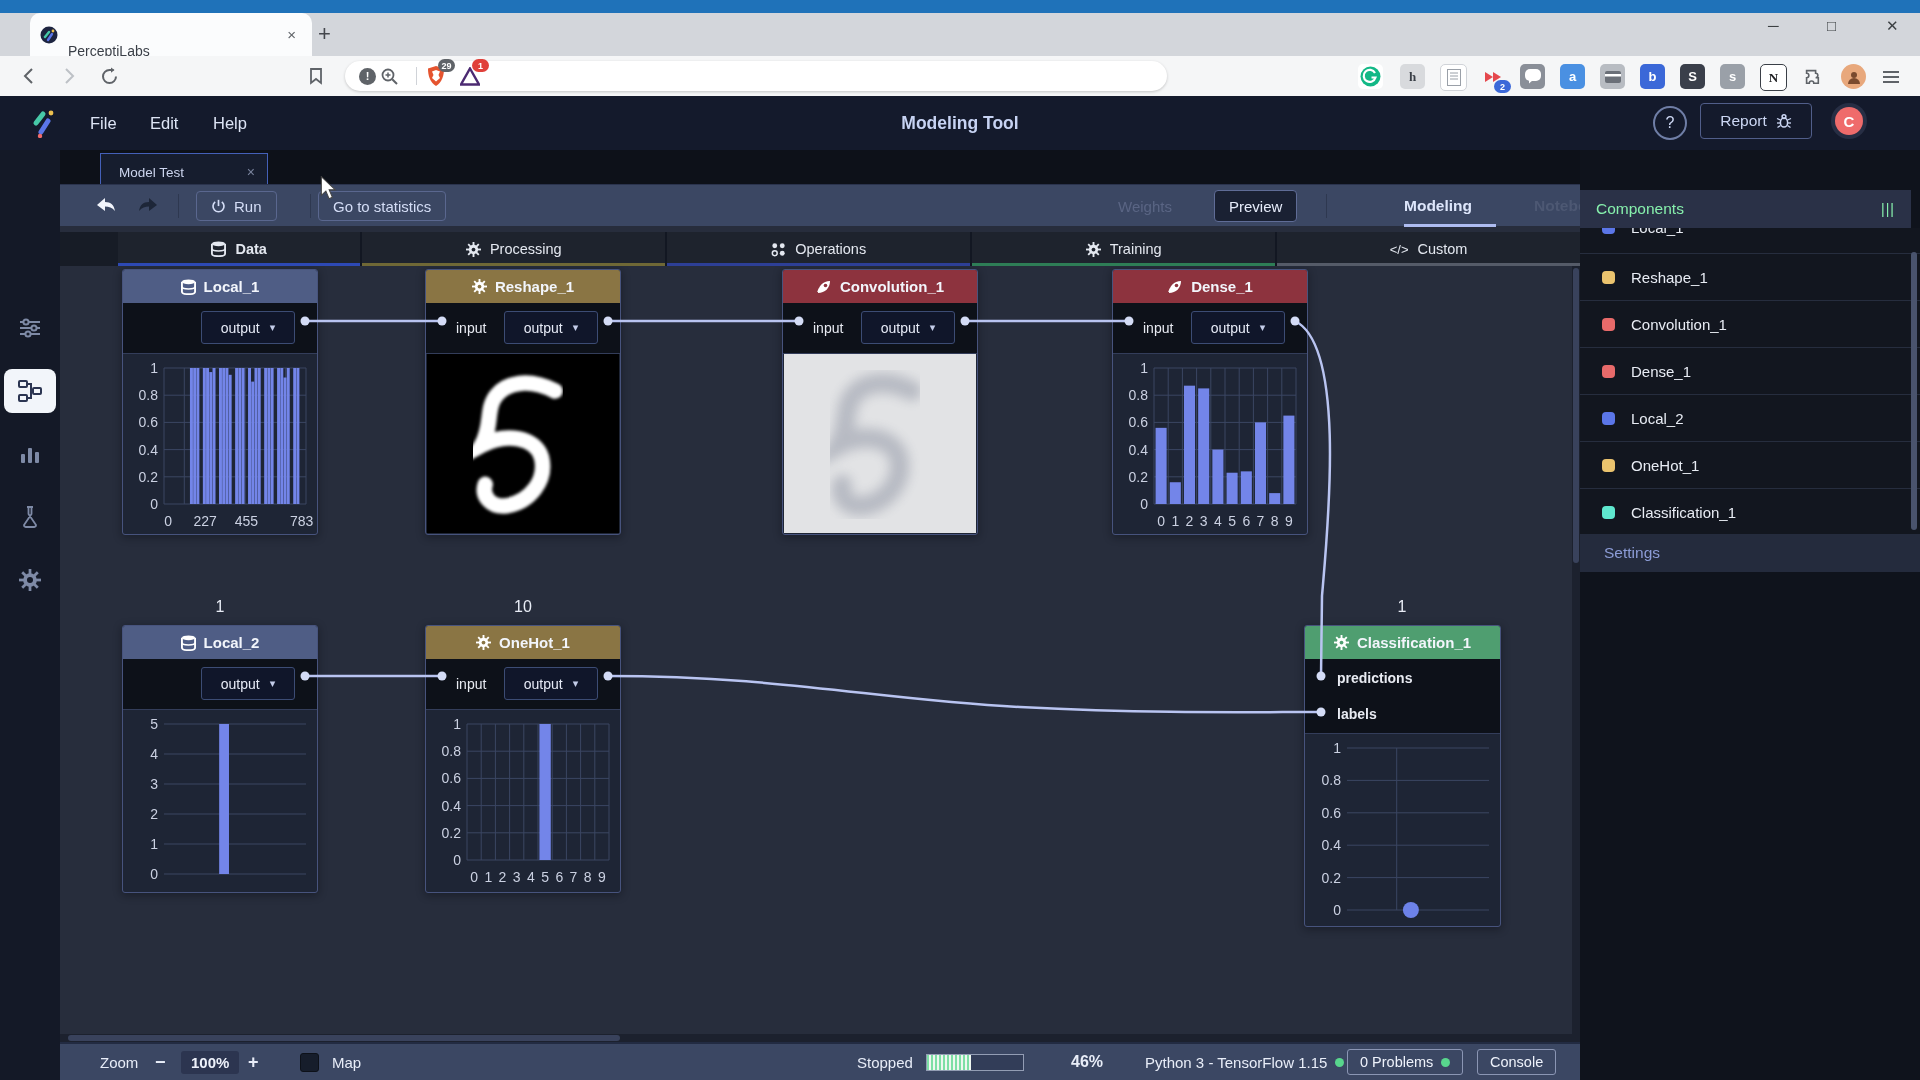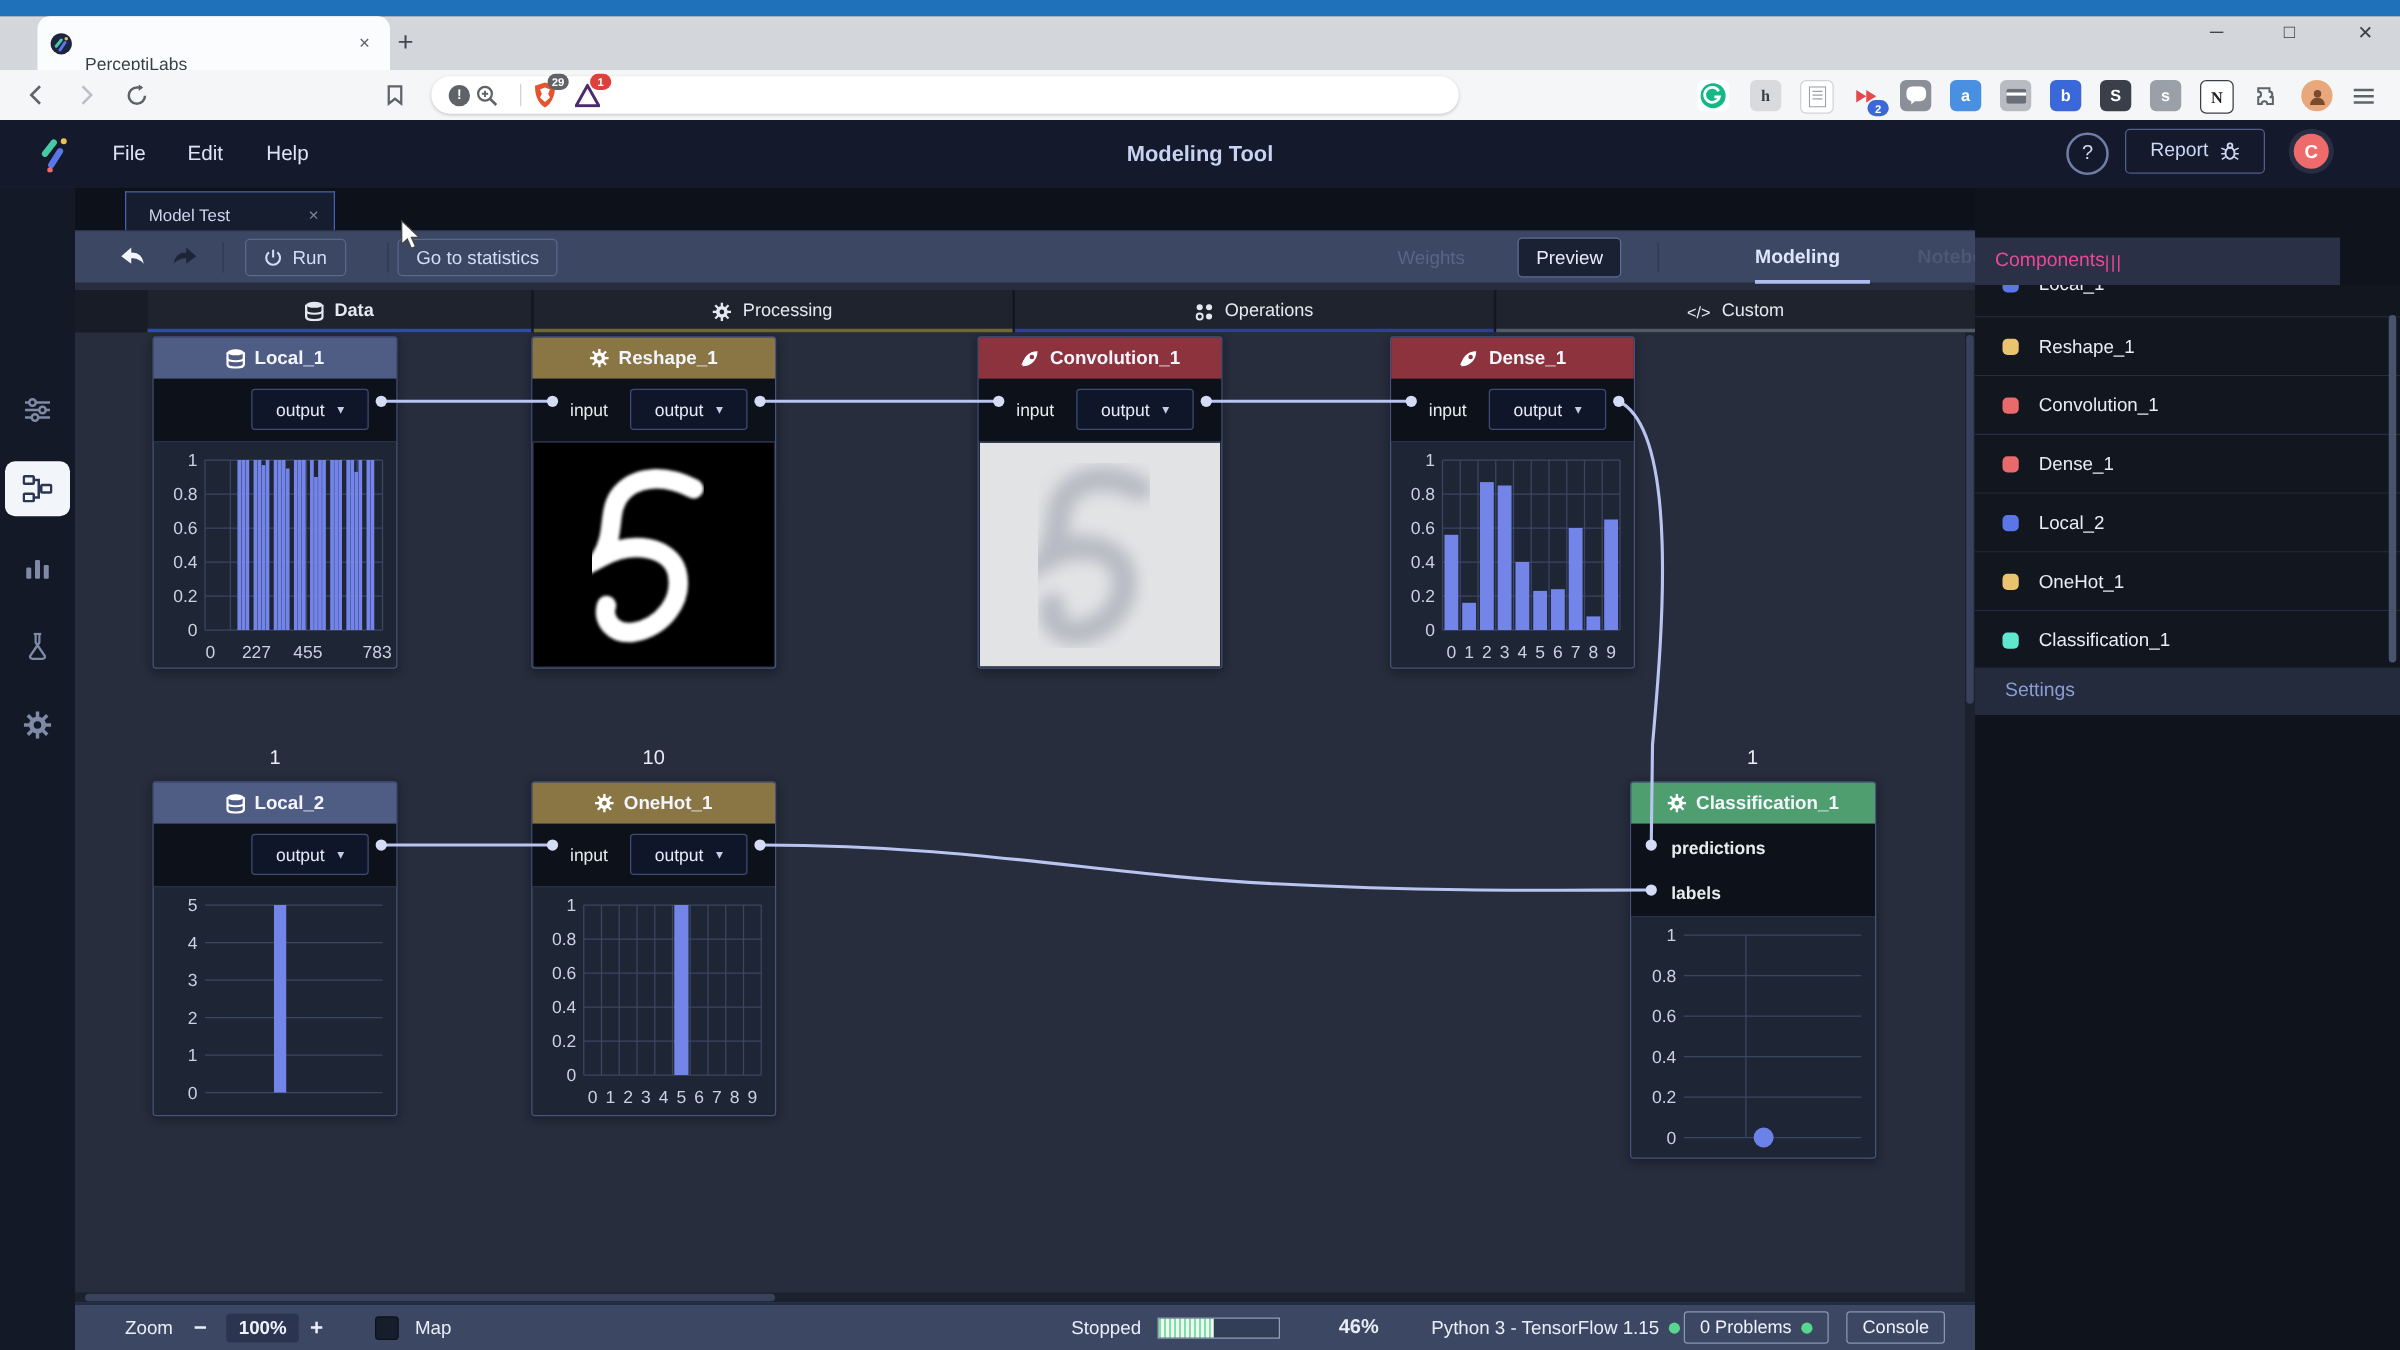--- a/index.html
+++ b/index.html
@@ -104,22 +104,22 @@
   .bar{fill:#7385e9;}
   .dotpt{fill:#6d82e8;}
   #conn{position:absolute;left:0;top:0;width:1520px;height:776px;pointer-events:none;}
   .sbtrack-v{position:absolute;right:0;top:0;width:8px;height:776px;background:#1c212e;}
   .sbthumb-v{position:absolute;right:1px;top:2px;width:6px;height:295px;background:#39425c;border-radius:3px;}
   .sbtrack-h{position:absolute;left:0;bottom:0;width:1512px;height:8px;background:#1c212e;}
   .sbthumb-h{position:absolute;left:8px;bottom:1px;width:552px;height:6px;background:#39425c;border-radius:3px;}
 
   
   #sidebar{left:1580px;top:150px;width:340px;height:930px;background:#0f131c;}
-  #comp-head{position:absolute;left:0;top:40px;width:292px;height:38px;background:#2a3147;display:flex;
-    align-items:center;color:#ec4899;font-size:15.5px;padding:0 16px;box-sizing:border-box;}
+  #comp-head{position:absolute;left:0;top:40px;width:331px;height:38px;background:#2a3147;display:flex;
+    align-items:center;color:#86efac;font-size:15.5px;padding:0 16px;box-sizing:border-box;justify-content:space-between;}
   #comp-list{position:absolute;left:0;top:78px;width:340px;}
   .crow{position:relative;height:46px;background:#12161f;border-bottom:1px solid #262d3e;
     display:flex;align-items:center;}
   .crow.partial{height:25px;overflow:hidden;}
   .crow.partial .crowin{transform:translateY(-13px);}
   .crowin{display:flex;align-items:center;width:100%;}
   .cbullet{width:13px;height:13px;border-radius:4px;margin-left:22px;}
   .clabel{margin-left:16px;color:#e8ecf4;font-size:15px;}
   #settings-row{position:absolute;left:0;top:384px;width:340px;height:38px;background:#242b3d;display:flex;
     align-items:center;color:#8c9cd6;font-size:15.5px;padding:0 24px;box-sizing:border-box;}
@@ -435,20 +435,36 @@
     </div>
     <div class="cat">
       <svg width="15" height="15" viewBox="0 0 16 16">
           <circle cx="4" cy="4" r="2.6" fill="#e4e8f0"></circle>
           <circle cx="12" cy="4" r="2.6" fill="#e4e8f0"></circle>
           <circle cx="4" cy="12" r="2.6" fill="none" stroke="#e4e8f0" stroke-width="1.6"></circle>
           <circle cx="12" cy="12" r="2.6" fill="#e4e8f0"></circle>
         </svg>
       <span>Operations</span>
       <div class="ul" style="background: rgb(45, 63, 150);"></div>
+    </div>
+    <div class="cat">
+      <svg width="15" height="15" viewBox="0 0 16 16">
+          <g fill="#e4e8f0">
+            <rect x="7" y="0" width="2" height="16"></rect>
+            <rect x="0" y="7" width="16" height="2"></rect>
+            <g transform="rotate(45 8 8)">
+              <rect x="7" y="0" width="2" height="16"></rect>
+              <rect x="0" y="7" width="16" height="2"></rect>
+            </g>
+            <circle cx="8" cy="8" r="5"></circle>
+          </g>
+          <circle cx="8" cy="8" r="2" fill="#1e232d"></circle>
+        </svg>
+      <span>Training</span>
+      <div class="ul" style="background: rgb(46, 125, 86);"></div>
     </div>
     <div class="cat">
       <span style="font-size:13px;color:#e4e8f0;">&lt;/&gt;</span>
       <span>Custom</span>
       <div class="ul" style="background: rgb(85, 91, 104);"></div>
     </div>
   </div>
 
   <div class="abs" id="canvas">
 

